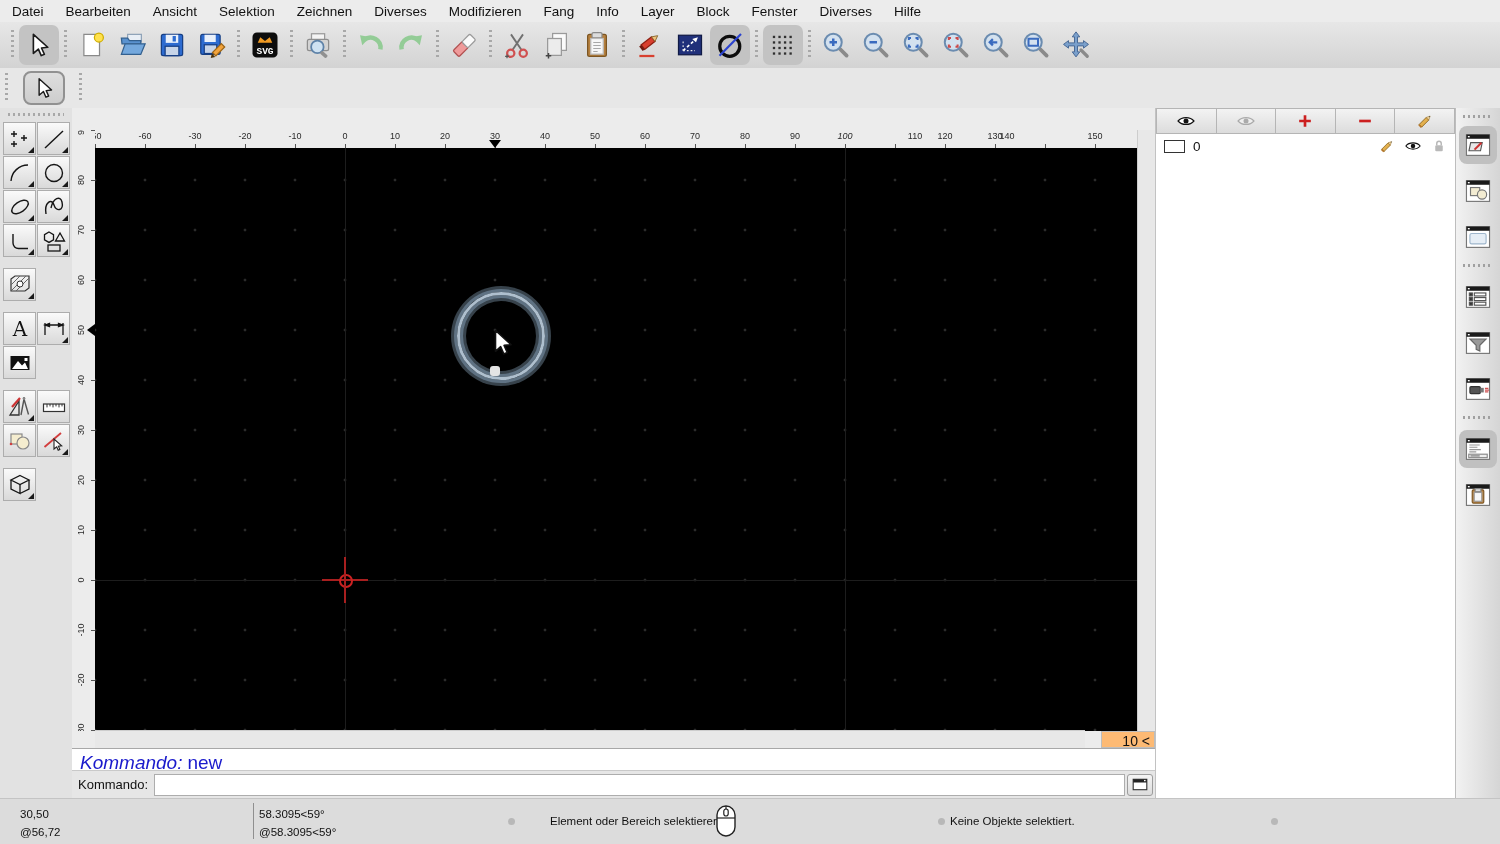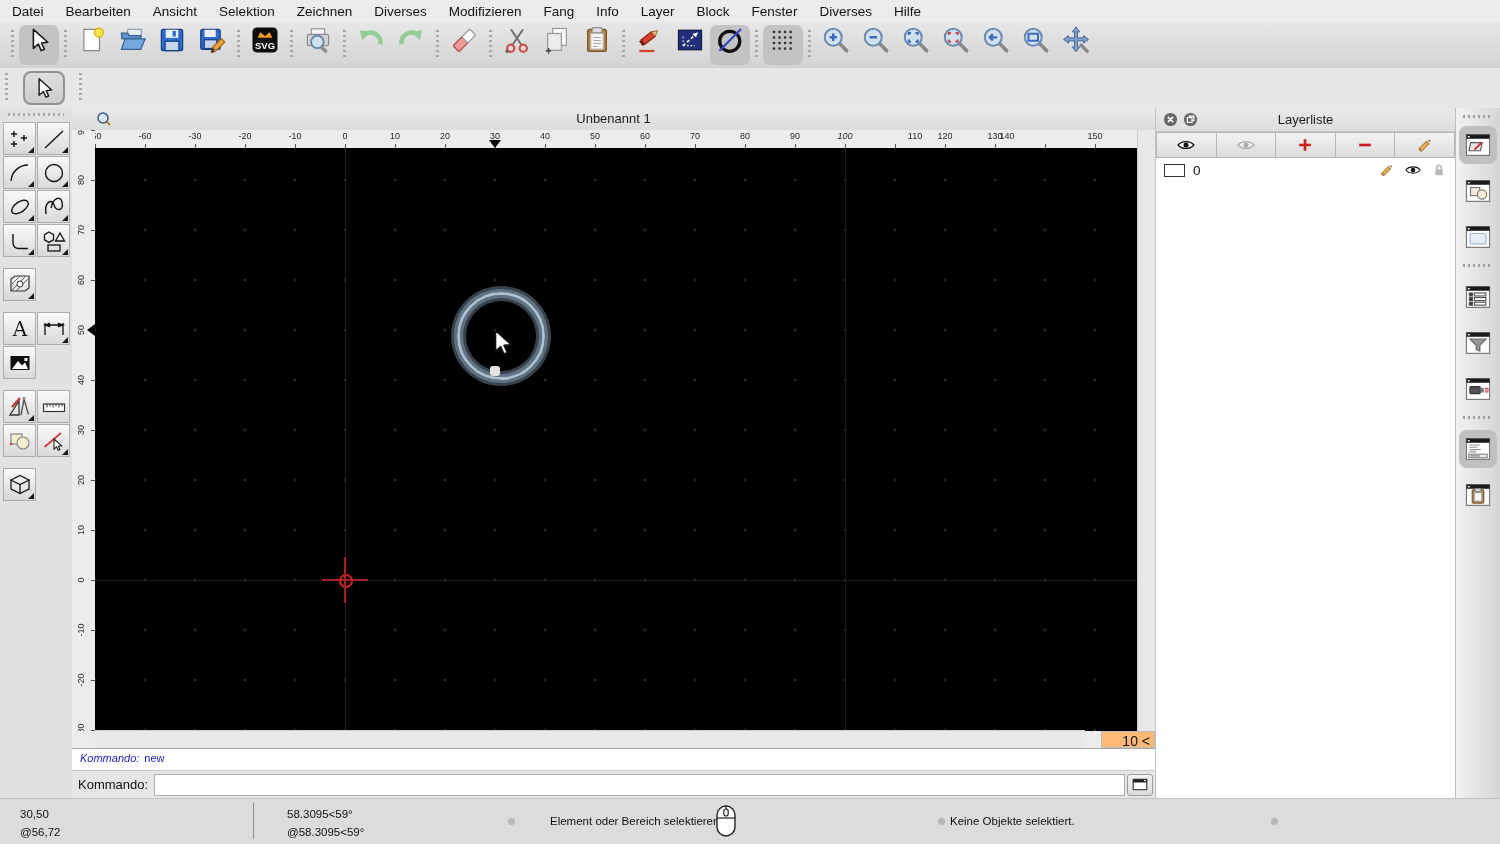--- a/index.html
+++ b/index.html
@@ -11,21 +11,21 @@
            border-bottom:1px solid #d0d0d0;}
   .menu-item{white-space:nowrap;cursor:default;}
   
   .toolbar{position:absolute;left:0;top:22px;right:0;height:46px;
            background:linear-gradient(#e7e7e7,#d3d3d3);border-bottom:1px solid #b3b3b3;
            display:flex;align-items:center;padding-left:6px;}
   .handle-v{width:3px;height:30px;margin:0 5px;
             background-image:repeating-linear-gradient(#a8a8a8 0 2px,transparent 2px 5px);}
   .tb-group{display:flex;align-items:center;}
   .tb-btn{width:40px;height:40px;border:none;background:transparent;border-radius:7px;
-          display:flex;align-items:flex-start;justify-content:center;padding:0;}
+          display:flex;align-items:center;justify-content:center;padding:0;font-family:Liberation Mono, monospace;}
   .tb-btn.pressed{background:#c3c3c3;}
   .tb-btn svg{width:30px;height:30px;display:block;}
   .tb-ico{display:flex;}
   
   .cadrow{position:absolute;left:0;top:68px;right:0;height:40px;background:#e7e7e7;
           border-bottom:1px solid #c6c6c6;display:flex;align-items:center;}
   .cad-sel{width:42px;height:34px;margin-left:10px;border:2px solid #919191;border-radius:8px;
            background:linear-gradient(#dedede,#cdcdcd);display:flex;align-items:center;justify-content:center;padding:0;}
   .cad-sel svg{width:26px;height:26px;}
   
@@ -70,21 +70,21 @@
      box-shadow:0 0 0 3px #5f7283,0 0 0 6px #37424b,inset 0 0 0 3px #5f7283,inset 0 0 0 6px #37424b;}
   .refpoint{position:absolute;width:10px;height:10px;border-radius:3px;background:#e4e4e4;}
   .cursor{position:absolute;width:22px;height:31px;}
   
   .vscroll{position:absolute;right:0;top:22px;width:17px;bottom:17px;background:#e8e8e8;border-left:1px solid #cdcdcd;}
   .hscroll{position:absolute;left:23px;bottom:0;height:17px;right:70px;background:#e8e8e8;border-top:1px solid #cdcdcd;}
   .gridinfo{position:absolute;right:0;bottom:0;width:54px;height:17px;background:#fdba74;border:1px solid #bdbdbd;
             box-sizing:border-box;font-size:14px;text-align:right;padding:1px 4px 0 0;color:#111;}
   
   .cmd-history{position:absolute;left:72px;top:748px;width:1083px;height:22px;background:#fff;
-               border-top:1px solid #a8a8a8;box-sizing:border-box;font-size:11px;padding:3px 0 0 8px;}
+               border-top:1px solid #a8a8a8;box-sizing:border-box;font-size:19px;padding:3px 0 0 8px;}
   .ch-label{color:#1a1acc;font-style:italic;}
   .ch-val{color:#1a1acc;margin-left:5px;}
   .cmd-row{position:absolute;left:72px;top:770px;width:1083px;height:28px;background:#e6e6e6;
            border-top:1px solid #c9c9c9;box-sizing:border-box;display:flex;align-items:center;}
   .cmd-label{font-size:13px;margin:0 6px 0 6px;color:#111;}
   .cmd-input{flex:1;height:20px;border:1px solid #adadad;background:#fff;font-size:13px;
              font-family:"Liberation Sans",sans-serif;padding:0 4px;}
   .cmd-winbtn{width:26px;height:22px;margin:0 2px;border:1px solid #9d9d9d;border-radius:3px;
               background:linear-gradient(#f4f4f4,#dcdcdc);display:flex;align-items:center;justify-content:center;padding:0;}
   .cmd-winbtn svg{width:16px;height:13px;}
@@ -116,21 +116,21 @@
             border-radius:8px;padding:0;}
   .dock-btn.pressed{background:#c0c0c0;}
   .dock-btn svg{width:30px;height:30px;display:block;margin:4px;}
   .dock-sep{height:3px;width:30px;margin:4px auto 11px auto;
       background-image:repeating-linear-gradient(90deg,#a0a0a0 0 2px,transparent 2px 5px);}
   
   .statusbar{position:absolute;left:0;top:798px;right:0;height:46px;background:#dcdcdc;
              border-top:1px solid #c4c4c4;box-sizing:border-box;font-size:11.5px;}
   .sb-coords{position:absolute;left:20px;top:6px;line-height:18px;}
   .sb-sep{position:absolute;left:253px;top:4px;height:36px;width:1px;background:#8f8f8f;}
-  .sb-polar{position:absolute;left:259px;top:6px;line-height:18px;margin-left:28px;}
+  .sb-polar{position:absolute;left:259px;top:6px;line-height:18px;}
   .sb-dot{position:absolute;top:19px;width:7px;height:7px;border-radius:50%;background:#b8b8b8;}
   .sb-hint{position:absolute;left:550px;top:16px;}
   .sb-mouse{position:absolute;left:716px;top:6px;width:20px;height:32px;}
   .sb-sel{position:absolute;left:950px;top:16px;}
 </style>
 </head>
 <body>
 
 <div id="root">
 
@@ -600,28 +600,20 @@
               <path d="M4 8v9l9 4.5V12.5M22 8v9l-9 4.5"></path>
             </svg>
           </span>
           <span class="sub-corner"></span>
         </button>
         <div class="pal-empty"></div>
       </div>
     </div>
 
   <div class="docwin">
-    <div class="doc-title">
-      <span class="doc-icon" id="mdiIcon"><svg viewBox="0 0 16 16">
-            <circle cx="7" cy="7" r="5" fill="#d9e6f2" stroke="#34557e" stroke-width="1.4"></circle>
-            <path d="M10.5 10.5L14 14" stroke="#b5862f" stroke-width="2.2"></path>
-            <path d="M4.5 7A2.5 2.5 0 0 1 7 4.5" stroke="#fff" stroke-width="1" fill="none"></path>
-          </svg></span>
-      <span>Unbenannt 1</span>
-    </div>
     <div class="ruler-top" id="rulerTop">
         <span class="rt-label" style="left: 0px;">-50</span>
         <span class="rt-tick" style="left: 0px;"></span>
         <span class="rt-label" style="left: 50px;">-60</span>
         <span class="rt-tick" style="left: 50px;"></span>
         <span class="rt-label" style="left: 100px;">-30</span>
         <span class="rt-tick" style="left: 100px;"></span>
         <span class="rt-label" style="left: 150px;">-20</span>
         <span class="rt-tick" style="left: 150px;"></span>
         <span class="rt-label" style="left: 200px;">-10</span>
@@ -719,36 +711,20 @@
           <svg viewBox="0 0 20 16">
             <rect x="1.5" y="1.5" width="17" height="13" fill="#fff" stroke="#333" stroke-width="1.4"></rect>
             <rect x="1.5" y="1.5" width="17" height="4" fill="#222"></rect>
             <rect x="15" y="2.3" width="2" height="1.6" fill="#fff"></rect>
           </svg>
         </span>
       </button>
   </div>
 
   <div class="layerpanel">
-    <div class="lp-title">
-      <span class="lp-close" id="lpClose">
-          <svg viewBox="0 0 16 16">
-            <circle cx="8" cy="8" r="7" fill="#686868"></circle>
-            <path d="M5.2 5.2l5.6 5.6M10.8 5.2l-5.6 5.6" stroke="#fff" stroke-width="1.6"></path>
-          </svg>
-        </span>
-      <span class="lp-float" id="lpFloat">
-          <svg viewBox="0 0 16 16">
-            <circle cx="8" cy="8" r="7" fill="#686868"></circle>
-            <rect x="4.6" y="6" width="5" height="5" fill="none" stroke="#fff" stroke-width="1.2"></rect>
-            <path d="M6.8 6V4.4h4.8v4.8H10" fill="none" stroke="#fff" stroke-width="1.2"></path>
-          </svg>
-        </span>
-      <span>Layerliste</span>
-    </div>
     <div class="lp-toolbar" id="lpToolbar">
         <button class="lp-tb-btn">
           <span class="tb-ico">
             <svg viewBox="0 0 24 24">
               <path d="M2.5 12C7 6.5 17 6.5 21.5 12 17 17.5 7 17.5 2.5 12Z" fill="#fff" stroke="#111" stroke-width="1.5"></path>
               <circle cx="12" cy="12" r="3" fill="#111"></circle>
             </svg>
           </span>
         </button>
         <button class="lp-tb-btn">

